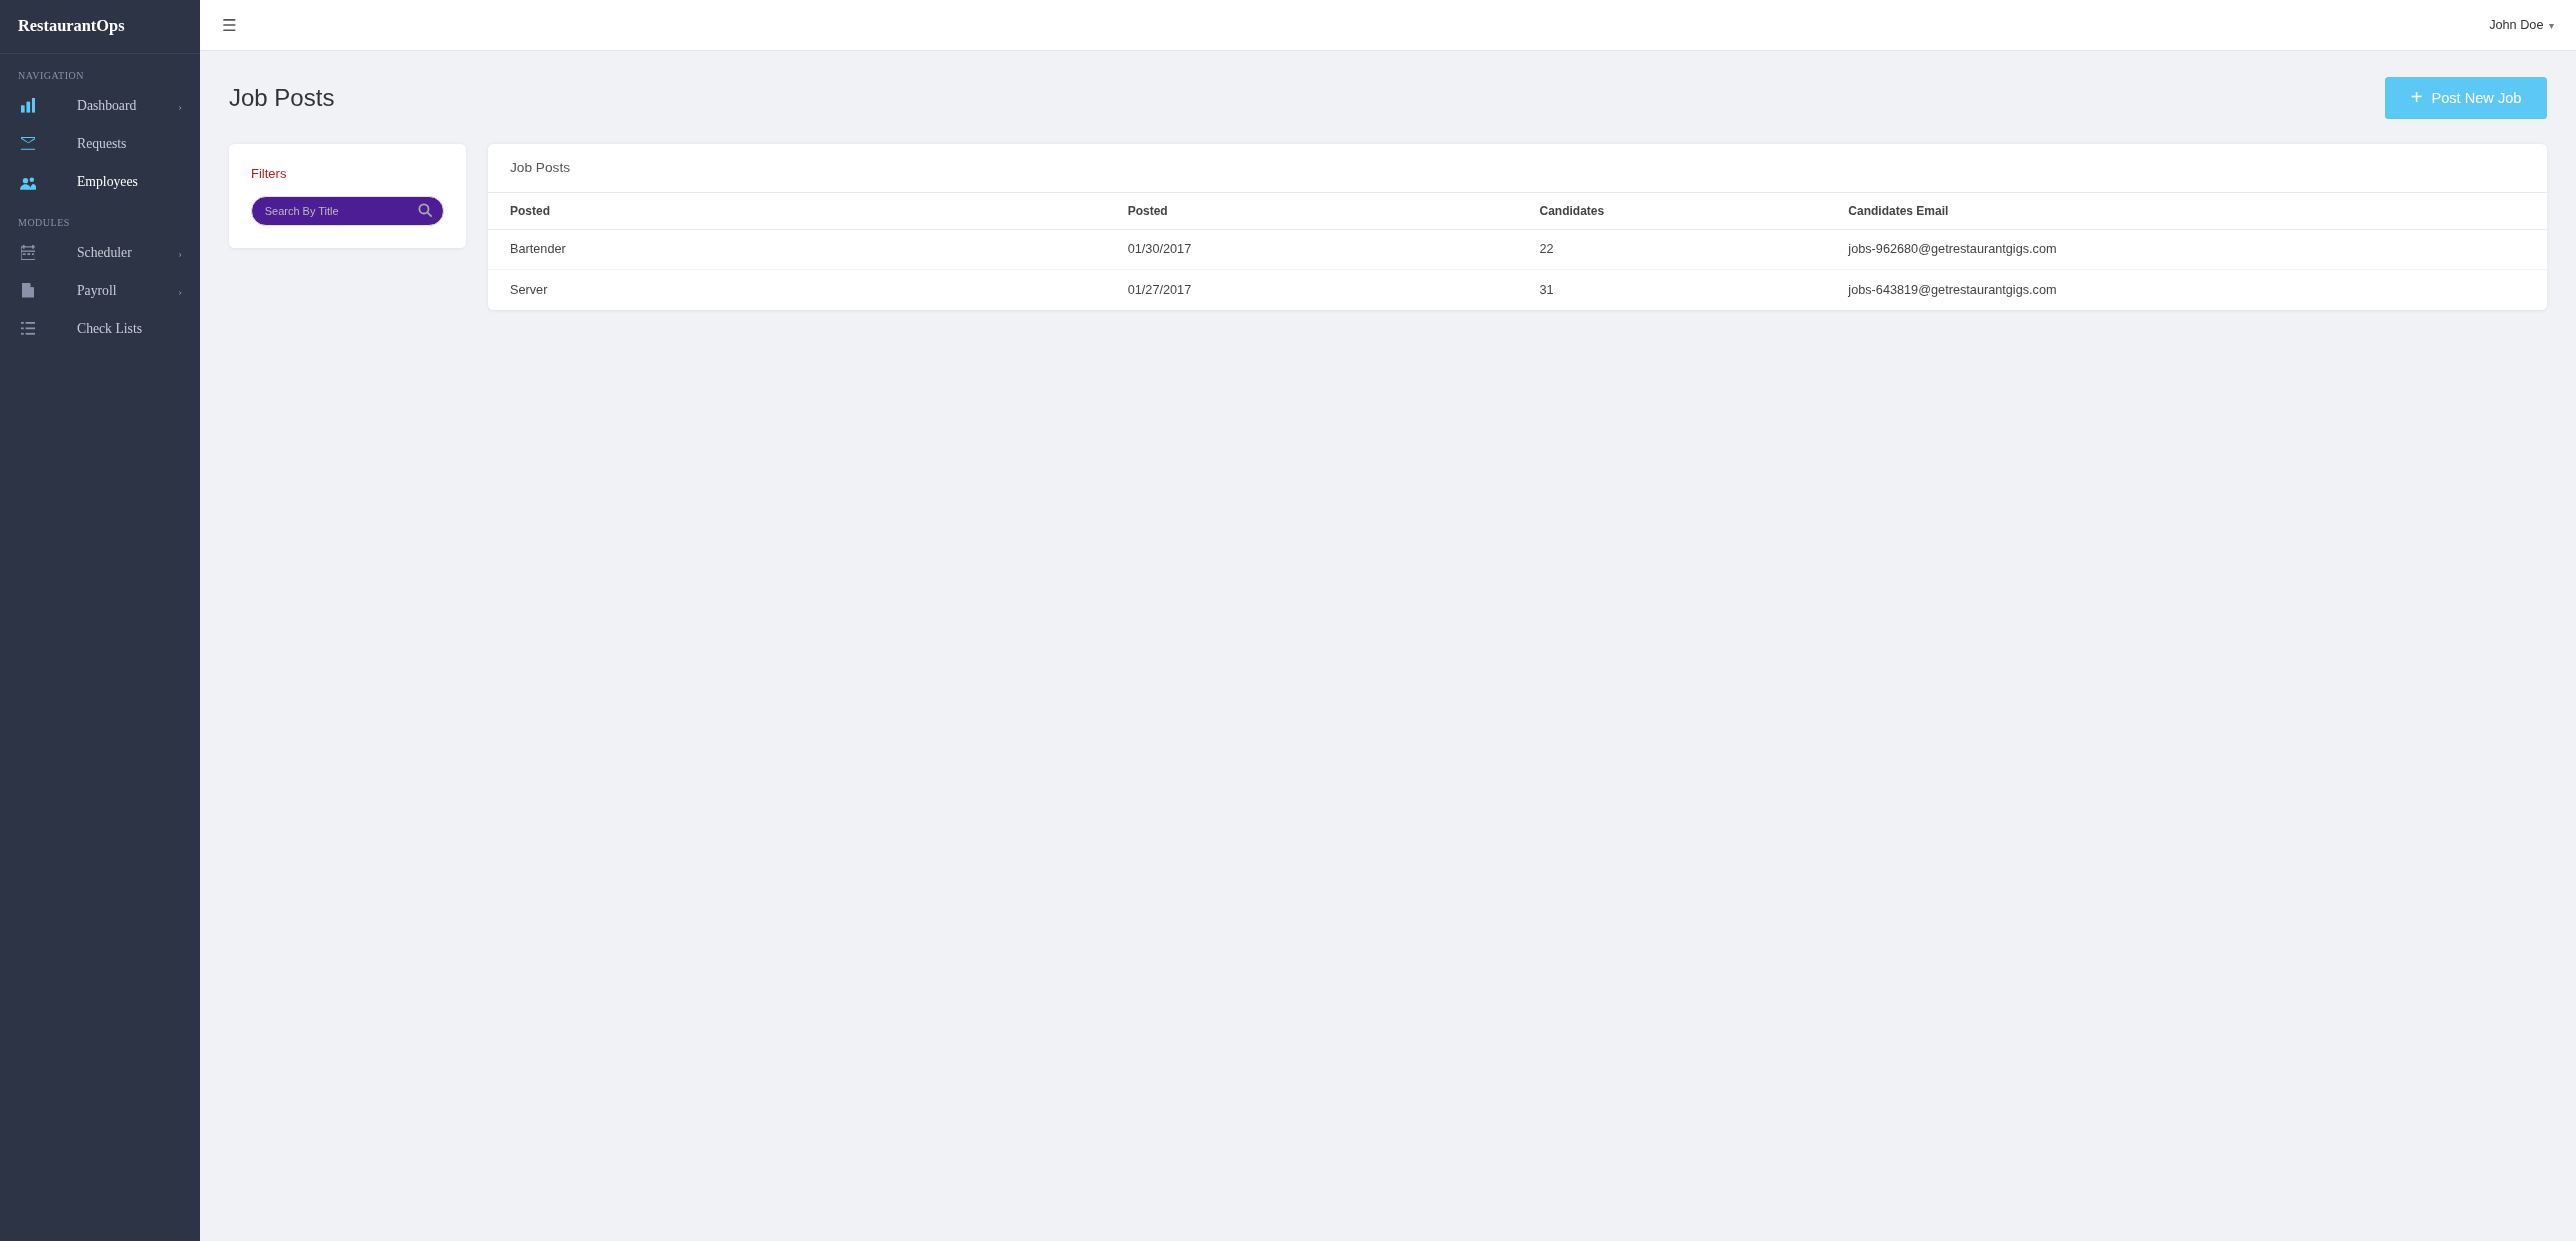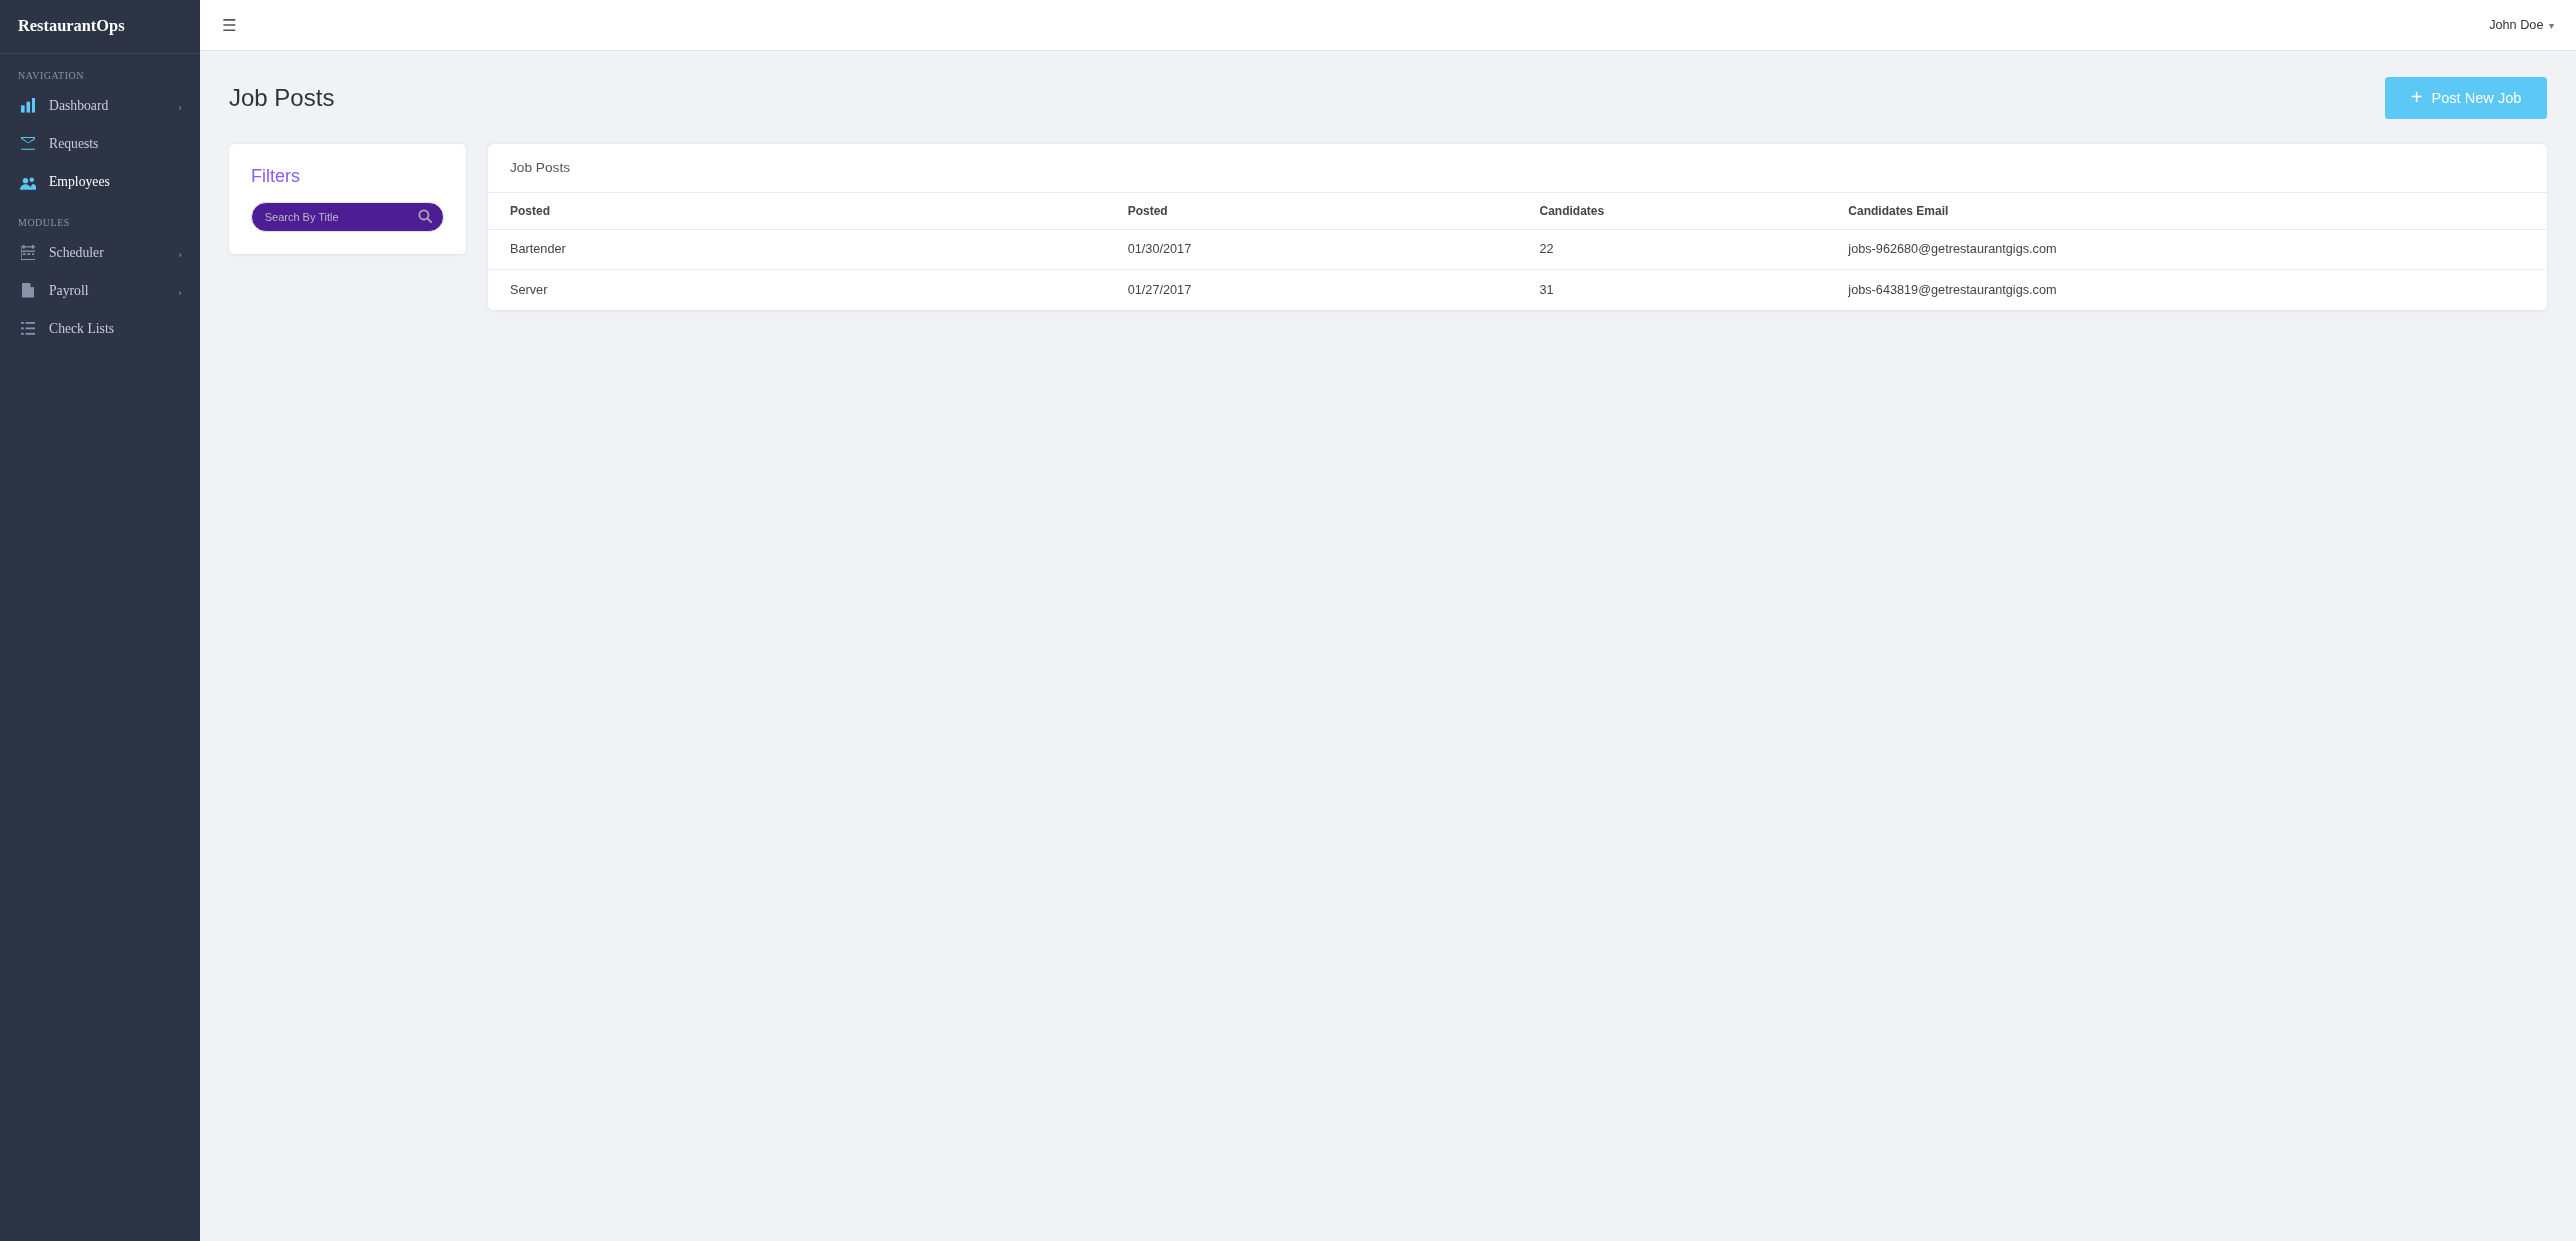--- a/index.html
+++ b/index.html
@@ -32,20 +32,21 @@
     }
     .sidebar-item {
       display: flex;
       align-items: center;
       padding: 11px 18px;
       cursor: pointer;
       color: #c8cdd8;
       font-size: 13.7px;
       transition: background 0.15s;
       position: relative;
+      gap: 28px;
     }
     .sidebar-item.active { color: #fff; align-items: flex-end; }
     .sidebar-item .icon {
       width: 20px;
       margin-right: 11px;
       display: flex;
       align-items: center;
       justify-content: center;
     }
     .sidebar-item .chevron {
@@ -150,22 +151,22 @@
     
     .filters-card {
       background: #fff;
       border-radius: 5.5px;
       padding: 22px;
       width: 237px;
       min-width: 237px;
       box-shadow: 0 0.9px 3.6px rgba(0,0,0,0.07);
     }
     .filters-title {
-      font-size: 18px;
-      color: #8b5cf6;
+      font-size: 13px;
+      color: #b91c1c;
       margin-bottom: 14.6px;
     }
     .search-input-wrapper {
       position: relative;
       display: flex;
       align-items: center;
     }
     .search-input {
       width: 100%;
       padding: 8.2px 36px 8.2px 12.7px;

